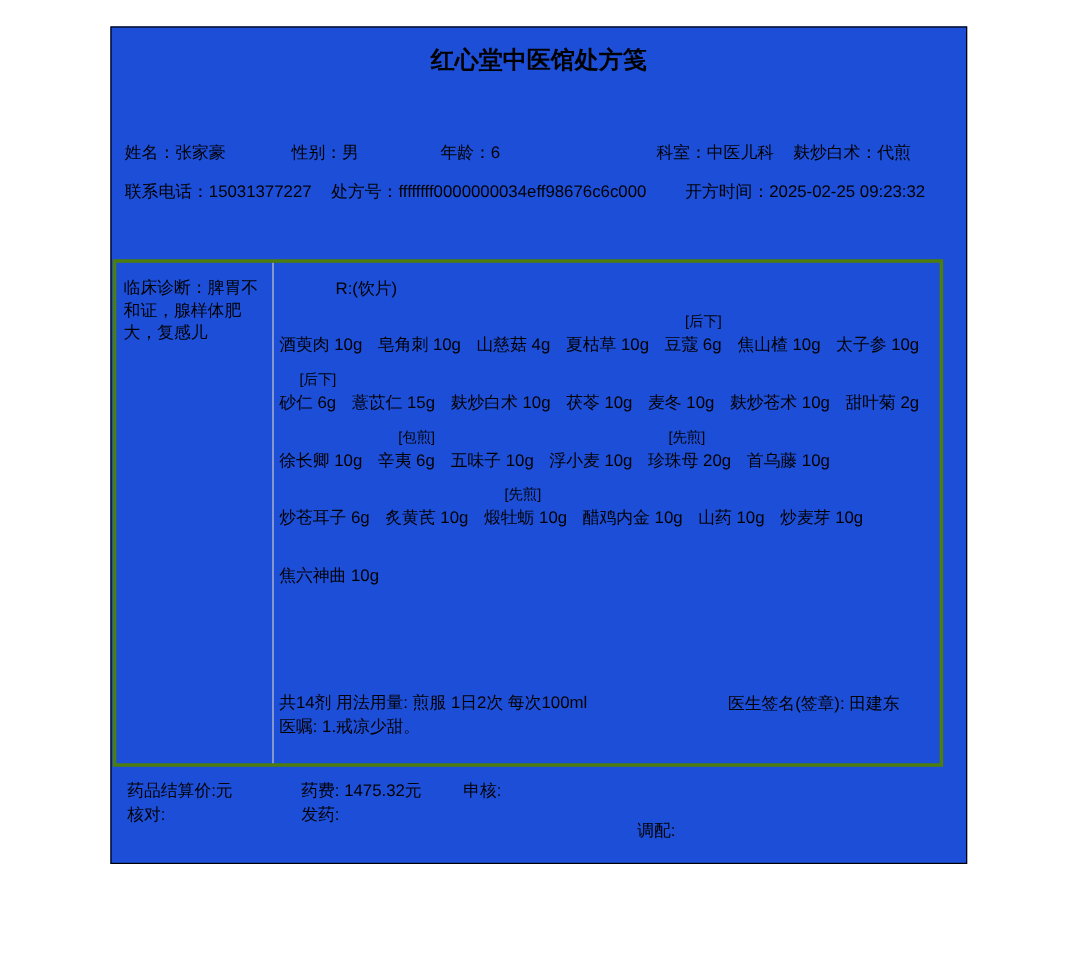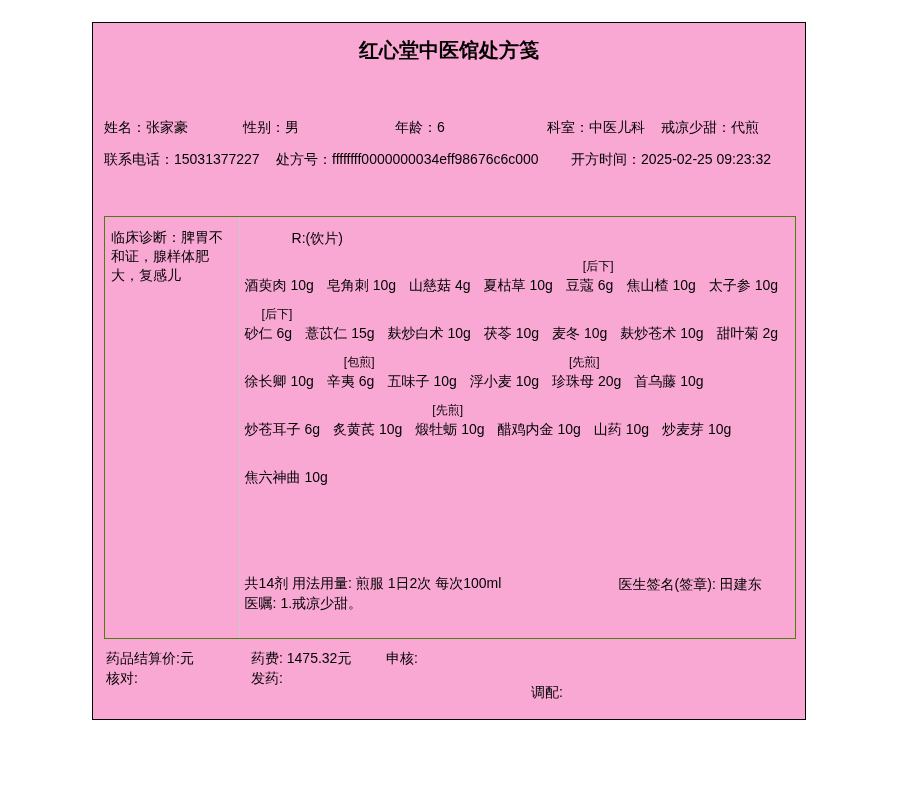--- a/index.html
+++ b/index.html
@@ -2,34 +2,34 @@
 <html><head>
 <meta charset="utf-8">
 <style>
   html,body{margin:0;padding:0;background:#fff;}
   body{
     width:900px;height:800px;position:relative;
     font-family:"Liberation Sans", sans-serif;color:#000;
   }
   .page{
     position:absolute;left:92px;top:22px;width:714px;height:698px;
-    border:1px solid #000;background:#f9a8d4;box-sizing:border-box;
+    border:1px solid #000;background:#1d4ed8;box-sizing:border-box;
   }
   .title{
     position:absolute;top:14px;left:0;width:100%;text-align:center;
     font-size:20px;font-weight:bold;white-space:nowrap;
   }
   .info-row{position:absolute;left:0;width:100%;height:18px;}
   #info-row1{top:96px;}
   #info-row2{top:128px;}
   .info-field{position:absolute;top:0;font-size:14px;white-space:nowrap;}
 
   .rx-box{
-    position:absolute;left:11px;top:193px;width:692px;height:423px;
-    border:1px solid #4d7c0f;box-sizing:border-box;display:flex;
+    position:absolute;left:1px;top:193px;width:692px;height:423px;
+    border:3px solid #4d7c0f;box-sizing:border-box;display:flex;
   }
   .diag-cell{
     width:140px;box-sizing:border-box;border-right:1px solid #c9c9c9;
     padding:11px 6px 0 6px;font-size:14px;line-height:19px;
   }
   .rx-cell{
     flex:1;position:relative;box-sizing:border-box;
     padding:11px 4px 0 5px;font-size:14px;
   }
   .rx-header{height:20px;line-height:20px;margin-bottom:10px;margin-left:47px;}
@@ -53,23 +53,23 @@
 </head>
 <body>
 
 <div class="page">
 
   <div class="title">红心堂中医馆处方笺</div>
 
   <div class="info-row" id="info-row1">
       <div class="info-field" style="left: 11px;">姓名：张家豪</div>
       <div class="info-field" style="left: 150px;">性别：男</div>
-      <div class="info-field" style="left: 302px; text-align: center;">年龄：6</div>
+      <div class="info-field" style="left: 274px; text-align: center;">年龄：6</div>
       <div class="info-field" style="left: 430px; margin-left: 24px;">科室：中医儿科</div>
-      <div class="info-field" style="left: 568px;">戒凉少甜：代煎</div>
+      <div class="info-field" style="left: 568px;">麸炒白术：代煎</div>
     </div>
   <div class="info-row" id="info-row2">
       <div class="info-field" style="left: 11px;">联系电话：15031377227</div>
       <div class="info-field" style="left: 183px; text-align: right;">处方号：ffffffff0000000034eff98676c6c000</div>
       <div class="info-field" style="left: 478px;">开方时间：2025-02-25 09:23:32</div>
     </div>
 
   <div class="rx-box">
     <div class="diag-cell">临床诊断：脾胃不和证，腺样体肥大，复感儿</div>
     <div class="rx-cell">

